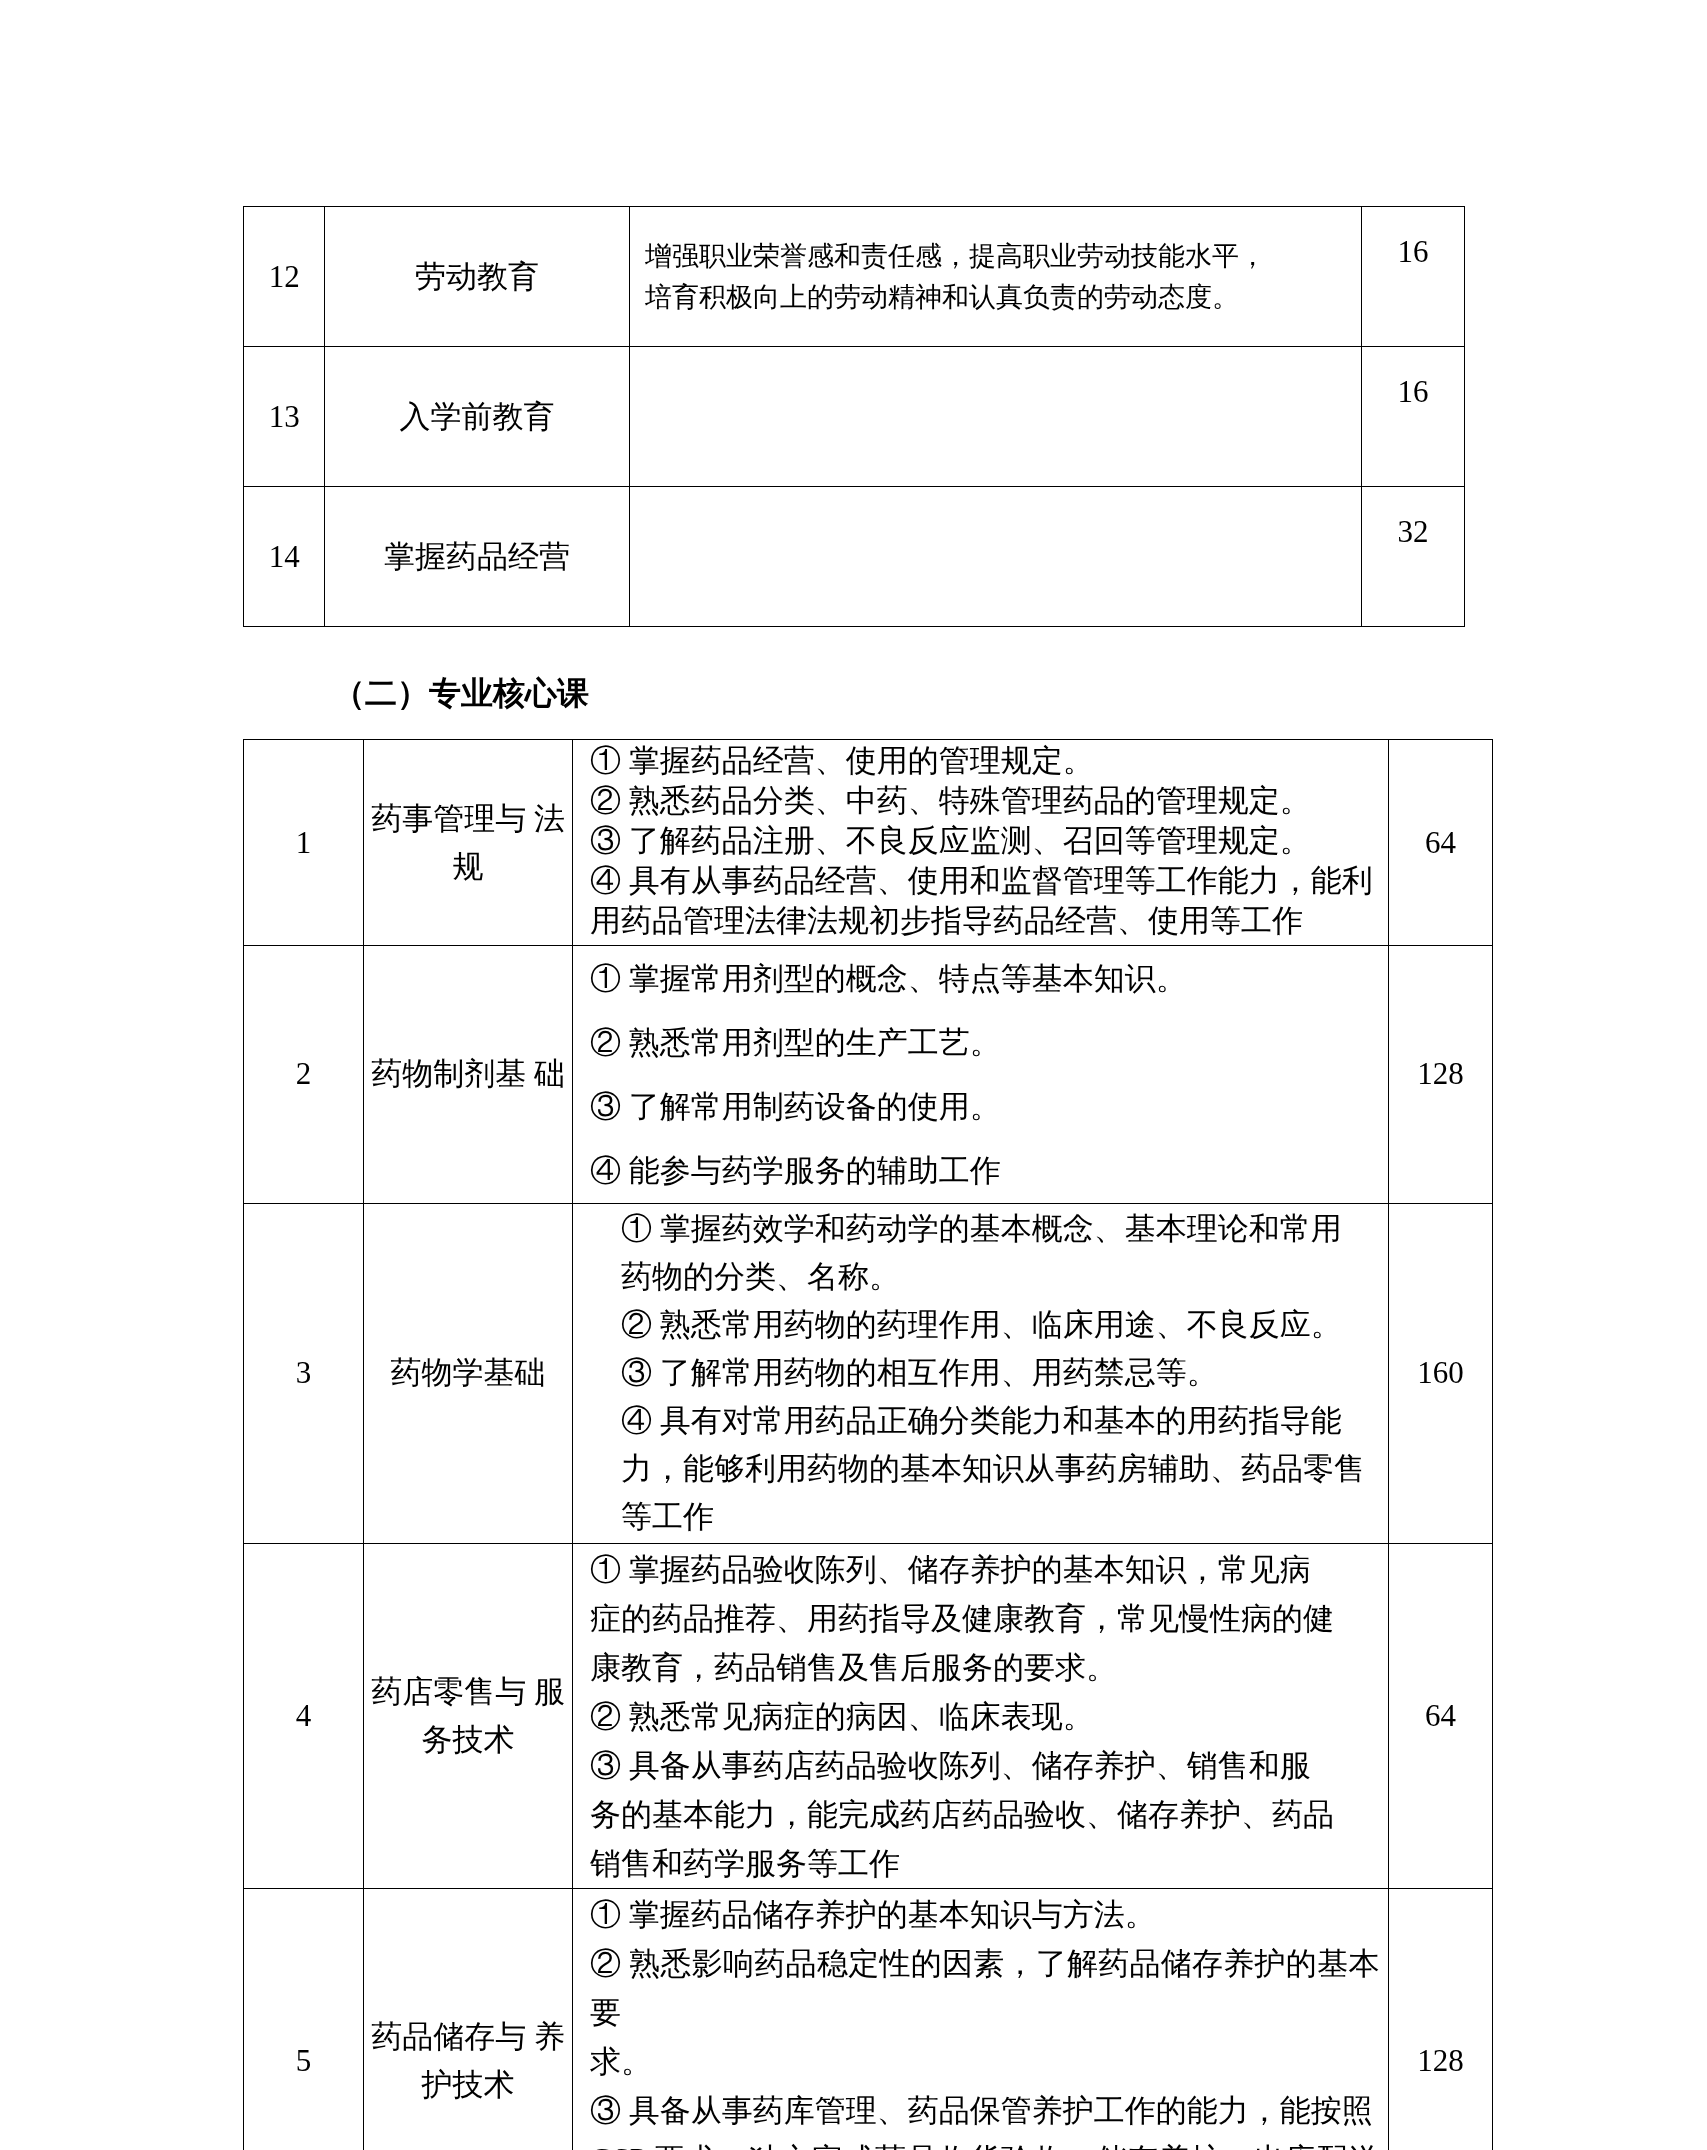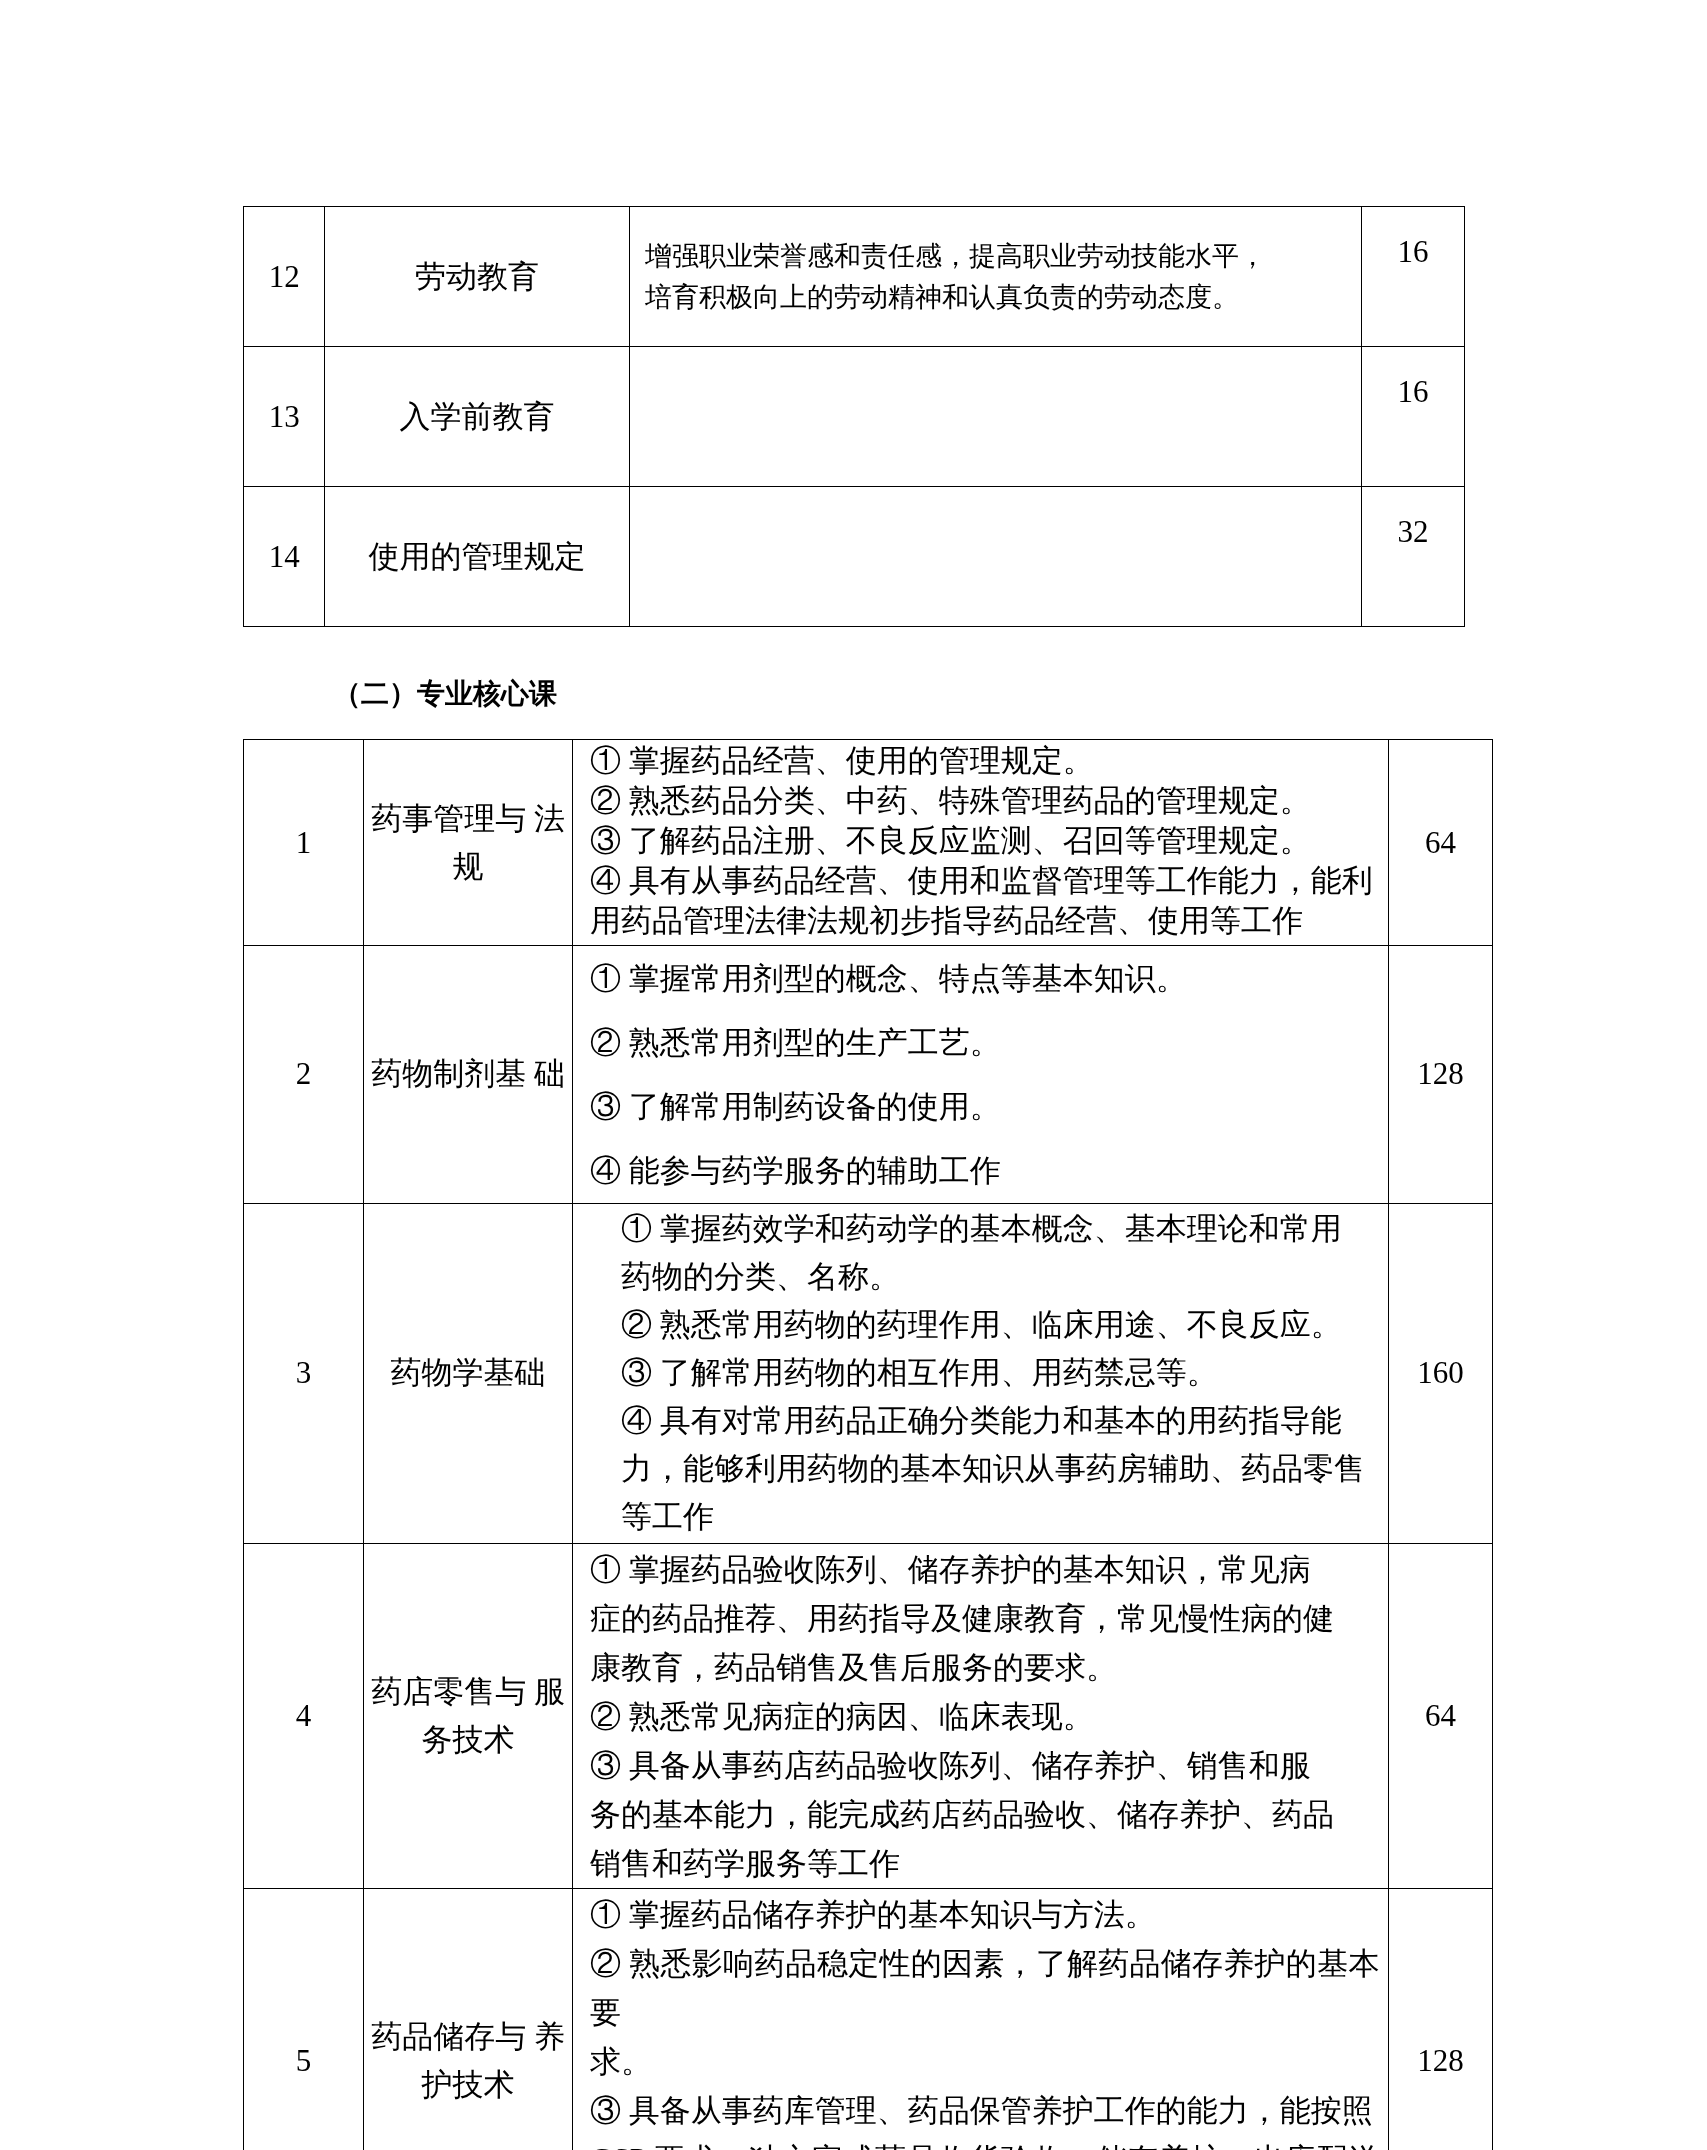--- a/index.html
+++ b/index.html
@@ -10,21 +10,21 @@
      font-size:31px;text-align:center;vertical-align:middle;padding:0;}
   
   #t1{left:243px;top:206px;width:1222px;}
   #t1 td.c-no{width:80px;}
   #t1 td.c-name{width:299px;line-height:43px;}
   #t1 td.c-content{width:720px;font-size:27px;line-height:41px;
       text-align:justify;white-space:pre-line;padding:0 3.4px 0 15.5px;}
   #t1 td.c-hours{width:101px;vertical-align:top;padding-top:27px;}
   #t1 tr{height:140px;}
   
-  #heading{position:absolute;left:333px;top:674px;font-size:28px;font-weight:bold;
+  #heading{position:absolute;left:333px;top:674px;font-size:32px;font-weight:bold;
       font-family:"Liberation Sans","DejaVu Sans",sans-serif;line-height:39px;}
   
   #t2{left:243px;top:739px;width:1250px;}
   #t2 td.c-no{width:120px;}
   #t2 td.c-name{width:209px;line-height:48px;}
   #t2 td.c-content{width:816px;text-align:justify;vertical-align:top;
       white-space:pre-line;padding:0.9px 8.6px 0 17px;}
   #t2 td.c-hours{width:104px;}
   #t2 tr.hdr{height:108px;}
   #t2 tr.hdr td{line-height:48px;}
@@ -48,21 +48,21 @@
     <td class="c-hours">16</td>
   </tr>
   <tr>
     <td class="c-no">13</td>
     <td class="c-name">入学前教育</td>
     <td class="c-content"></td>
     <td class="c-hours">16</td>
   </tr>
   <tr>
     <td class="c-no">14</td>
-    <td class="c-name">使用的管理规定</td>
+    <td class="c-name">掌握药品经营</td>
     <td class="c-content"></td>
     <td class="c-hours">32</td>
   </tr>
 </tbody>
   </table>
 
 <div id="heading">（二）专业核心课</div>
 
 <table id="t2">
   <tbody>

